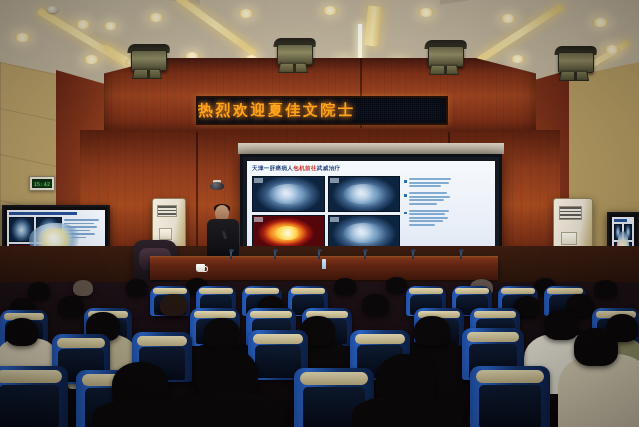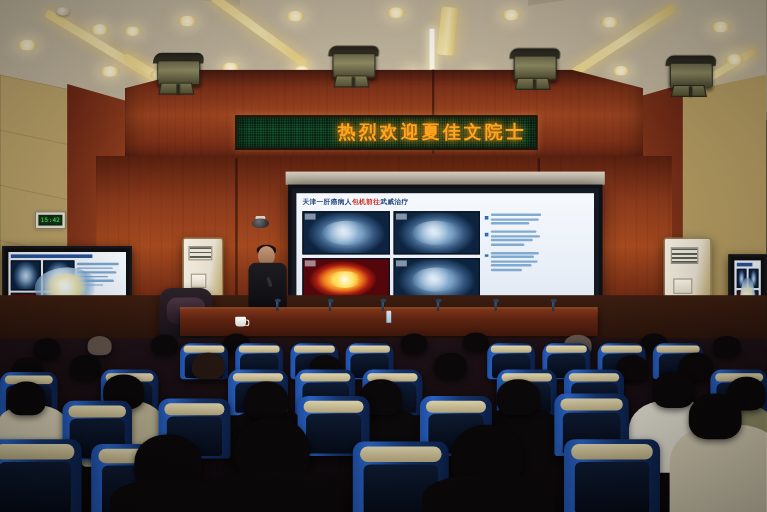--- a/index.html
+++ b/index.html
@@ -106,24 +106,24 @@
     background:repeating-linear-gradient(90deg, rgba(0,0,0,.12) 0 1px, transparent 1px 9px);
     opacity:.45;
   }
   .wood-seam {
     position:absolute; width:2px; background:rgba(30,10,5,.55);
   }
 
   
   .led-banner {
     position:absolute; left:196px; top:96px; width:252px; height:29px;
-    background:#14532d;
+    background:#0f172a;
     border:2px solid #241108;
     box-shadow:0 0 6px rgba(255,200,90,.25), inset 0 0 12px rgba(0,0,0,.5);
-    display:flex; align-items:center; justify-content:flex-end;
+    display:flex; align-items:center; justify-content:flex-start;
     overflow:hidden;
   }
   .led-banner::before{
     content:""; position:absolute; inset:0;
     background:
       repeating-linear-gradient(90deg, rgba(0,0,0,.35) 0 1px, transparent 1px 2px),
       repeating-linear-gradient(rgba(0,0,0,.3) 0 1px, transparent 1px 2px);
   }
   .led-text {
     position:relative; z-index:2;

